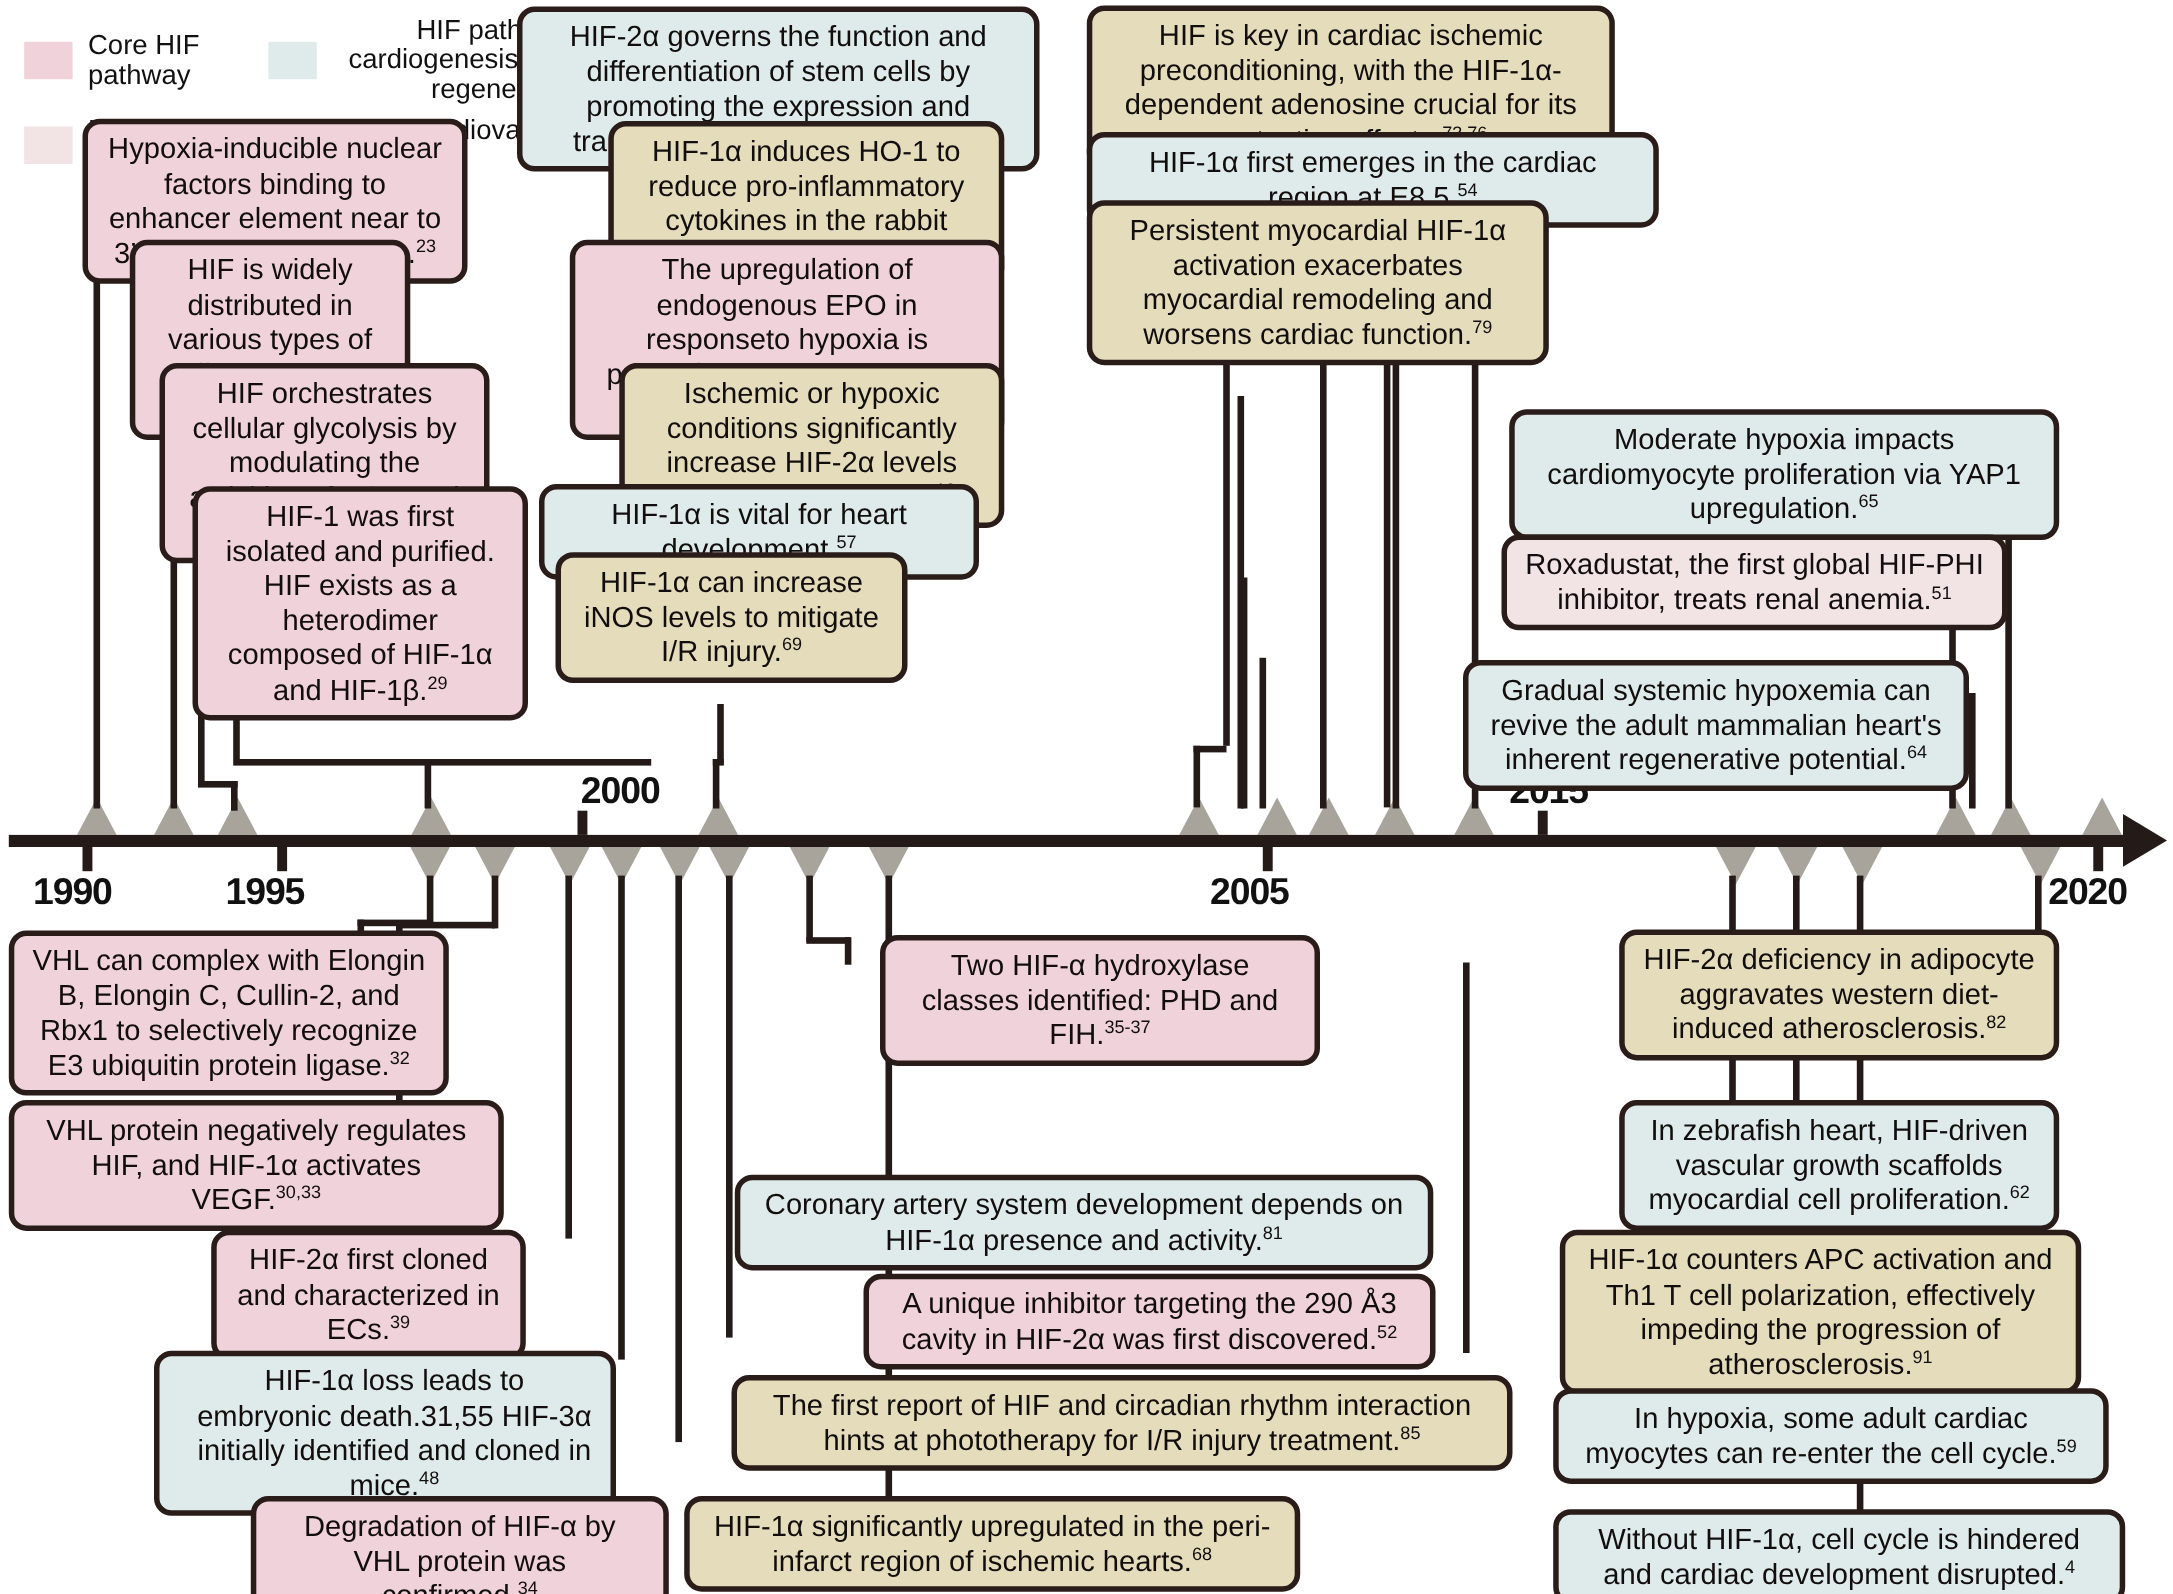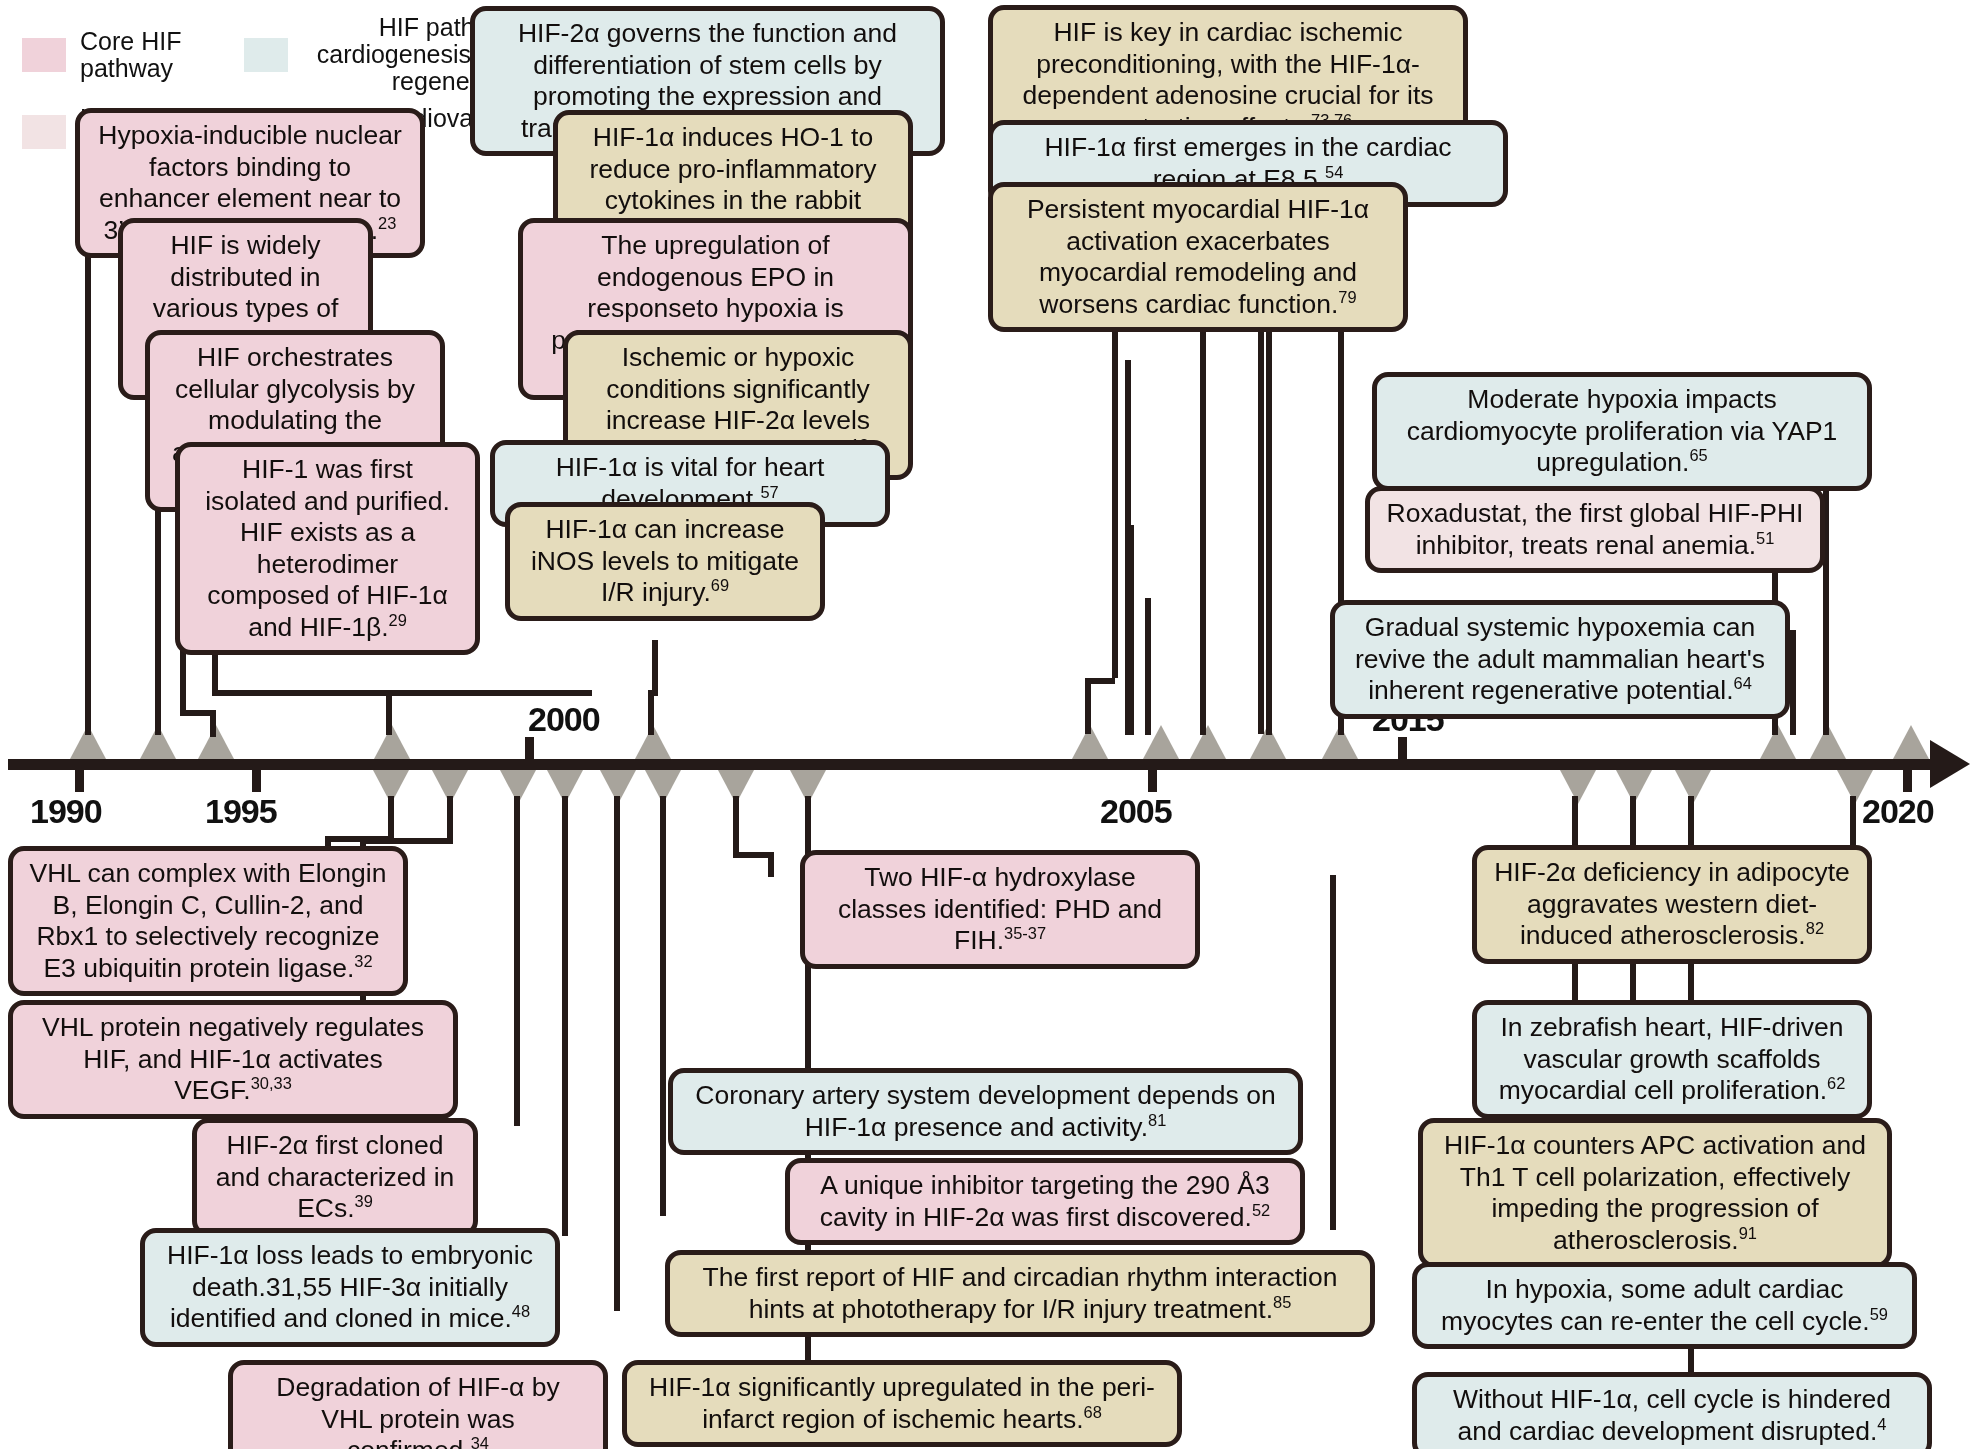--- a/index.html
+++ b/index.html
@@ -302,21 +302,21 @@
   </div>
 
   <div class="box core" style="left:8px;top:1000px;width:450px;">
     <span>VHL protein negatively regulates HIF, and HIF-1α activates VEGF.</span><sup>30,33</sup>
   </div>
 
   <div class="box core" style="left:192px;top:1118px;width:286px;">
     <span>HIF-2α first cloned and characterized in ECs.</span><sup>39</sup>
   </div>
 
-  <div class="box cardio" style="left:140px;top:1228px;width:420px;">
+  <div class="box cardio" style="left:140px;top:1228px;width:420px;padding-left:31px;">
     <span>HIF-1α loss leads to embryonic death.31,55 HIF-3α initially identified and cloned in mice.</span><sup>48</sup>
   </div>
 
   <div class="box core" style="left:228px;top:1360px;width:380px;">
     <span>Degradation of HIF-α by VHL protein was confirmed.</span><sup>34</sup>
   </div>
 
   <div class="box core" style="left:800px;top:850px;width:400px;">
     <span>Two HIF-α hydroxylase classes identified: PHD and FIH.</span><sup>35-37</sup>
   </div>

